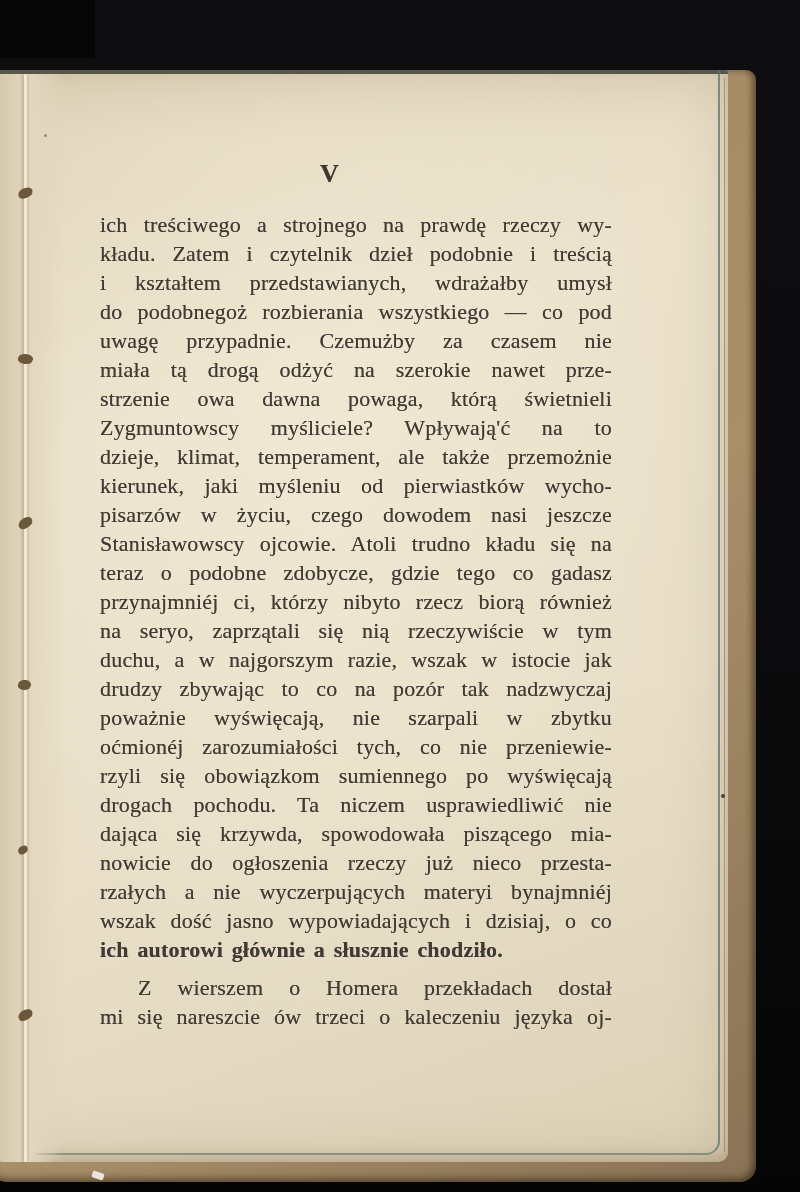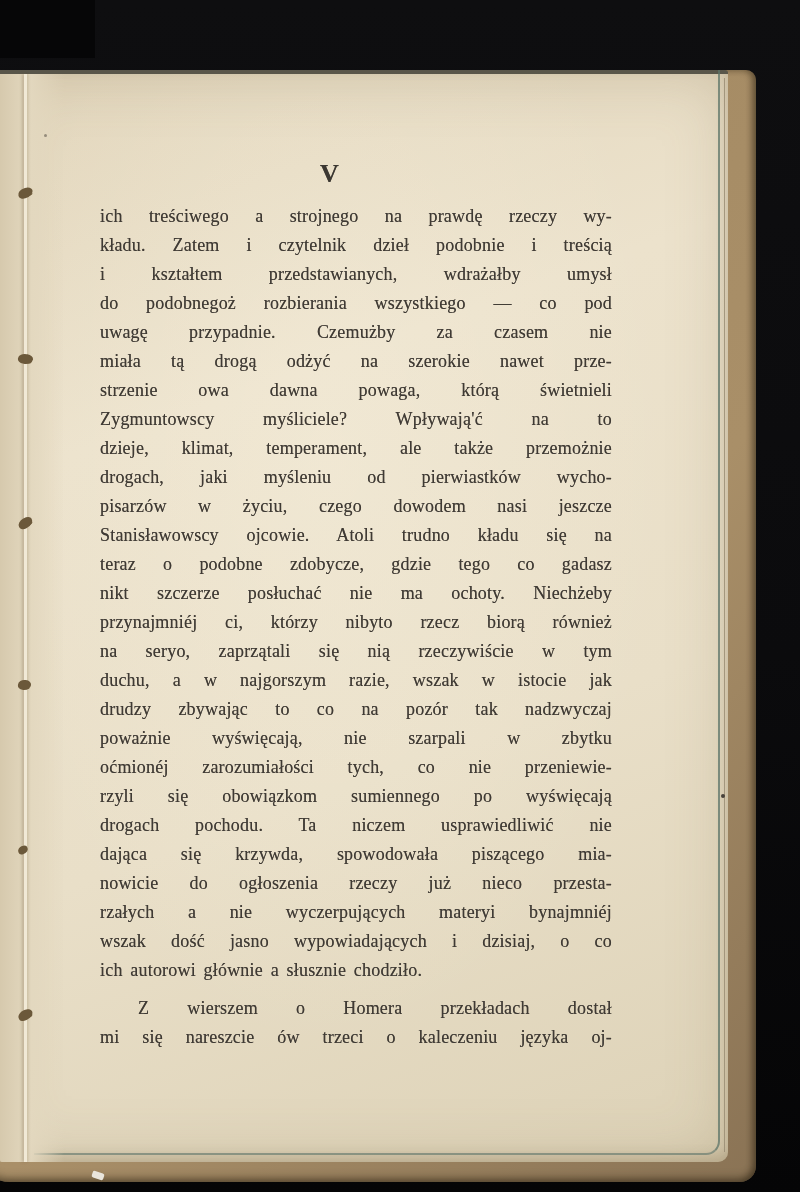--- a/index.html
+++ b/index.html
@@ -52,28 +52,28 @@
     box-shadow:3px 3px 0 -4px #7a6644, -2px -3px 0 -5px #54432b;
   }
   .speck-dot{position:absolute;width:4px;height:4px;border-radius:50%;background:#47413a;}
   .speck-white{position:absolute;width:12px;height:7px;background:#e9e5dc;transform:rotate(18deg);border-radius:2px;}
   .text-area{position:absolute;left:100px;top:84px;width:512px;color:#3f3a34;}
   .page-number{
     text-align:center;padding-right:50px;font-size:26px;letter-spacing:3px;
     height:32px;line-height:32px;font-weight:bold;color:#3b3731;
     text-shadow:0 0 .5px rgba(59,55,49,.7);
   }
-  #text-block{margin-top:12px;font-size:18px;}
+  #text-block{margin-top:20px;font-size:22px;}
   .line{
     height:29px;line-height:29px;white-space:normal;
     text-align:justify;text-align-last:justify;
     letter-spacing:.2px;
     text-shadow:0 0 .5px rgba(63,58,52,.65);
   }
-  .line.no-just{text-align:center;text-align-last:left;word-spacing:3px;}
+  .line.no-just{text-align:center;text-align-last:left;word-spacing:3px;font-weight:bold;}
   .line.indent{text-indent:38px;}
   .line.para{margin-top:9px;}
 </style>
 </head>
 <body>
 
 <div class="scene">
   <div class="corner-shadow"></div>
 
   <div class="cover"></div>
@@ -99,25 +99,24 @@
       <div id="text-block">
           <div class="line">ich treściwego a strojnego na prawdę rzeczy wy-</div>
           <div class="line">kładu.  Zatem i czytelnik dzieł podobnie i treścią</div>
           <div class="line">i kształtem przedstawianych, wdrażałby umysł</div>
           <div class="line">do podobnegoż rozbierania wszystkiego — co pod</div>
           <div class="line">uwagę przypadnie.  Czemużby za czasem nie</div>
           <div class="line">miała tą drogą odżyć na szerokie nawet prze-</div>
           <div class="line">strzenie owa dawna powaga, którą świetnieli</div>
           <div class="line">Zygmuntowscy myśliciele?  Wpływają'ć na to</div>
           <div class="line">dzieje, klimat, temperament, ale także przemożnie</div>
-          <div class="line">drogach, jaki myśleniu od pierwiastków wycho-</div>
+          <div class="line">kierunek, jaki myśleniu od pierwiastków wycho-</div>
           <div class="line">pisarzów w życiu, czego dowodem nasi jeszcze</div>
           <div class="line">Stanisławowscy ojcowie. Atoli trudno kładu się na</div>
           <div class="line">teraz o podobne zdobycze, gdzie tego co gadasz</div>
-          <div class="line">nikt szczerze posłuchać nie ma ochoty. Niechżeby</div>
           <div class="line">przynajmniéj ci, którzy nibyto rzecz biorą również</div>
           <div class="line">na seryo, zaprzątali się nią rzeczywiście w tym</div>
           <div class="line">duchu, a w najgorszym razie, wszak w istocie jak</div>
           <div class="line">drudzy zbywając to co na pozór tak nadzwyczaj</div>
           <div class="line">poważnie wyświęcają, nie szarpali w zbytku</div>
           <div class="line">oćmionéj zarozumiałości tych, co nie przeniewie-</div>
           <div class="line">rzyli się obowiązkom sumiennego po wyświęcają</div>
           <div class="line">drogach pochodu.  Ta niczem usprawiedliwić nie</div>
           <div class="line">dająca się krzywda, spowodowała piszącego mia-</div>
           <div class="line">nowicie do ogłoszenia rzeczy już nieco przesta-</div>

